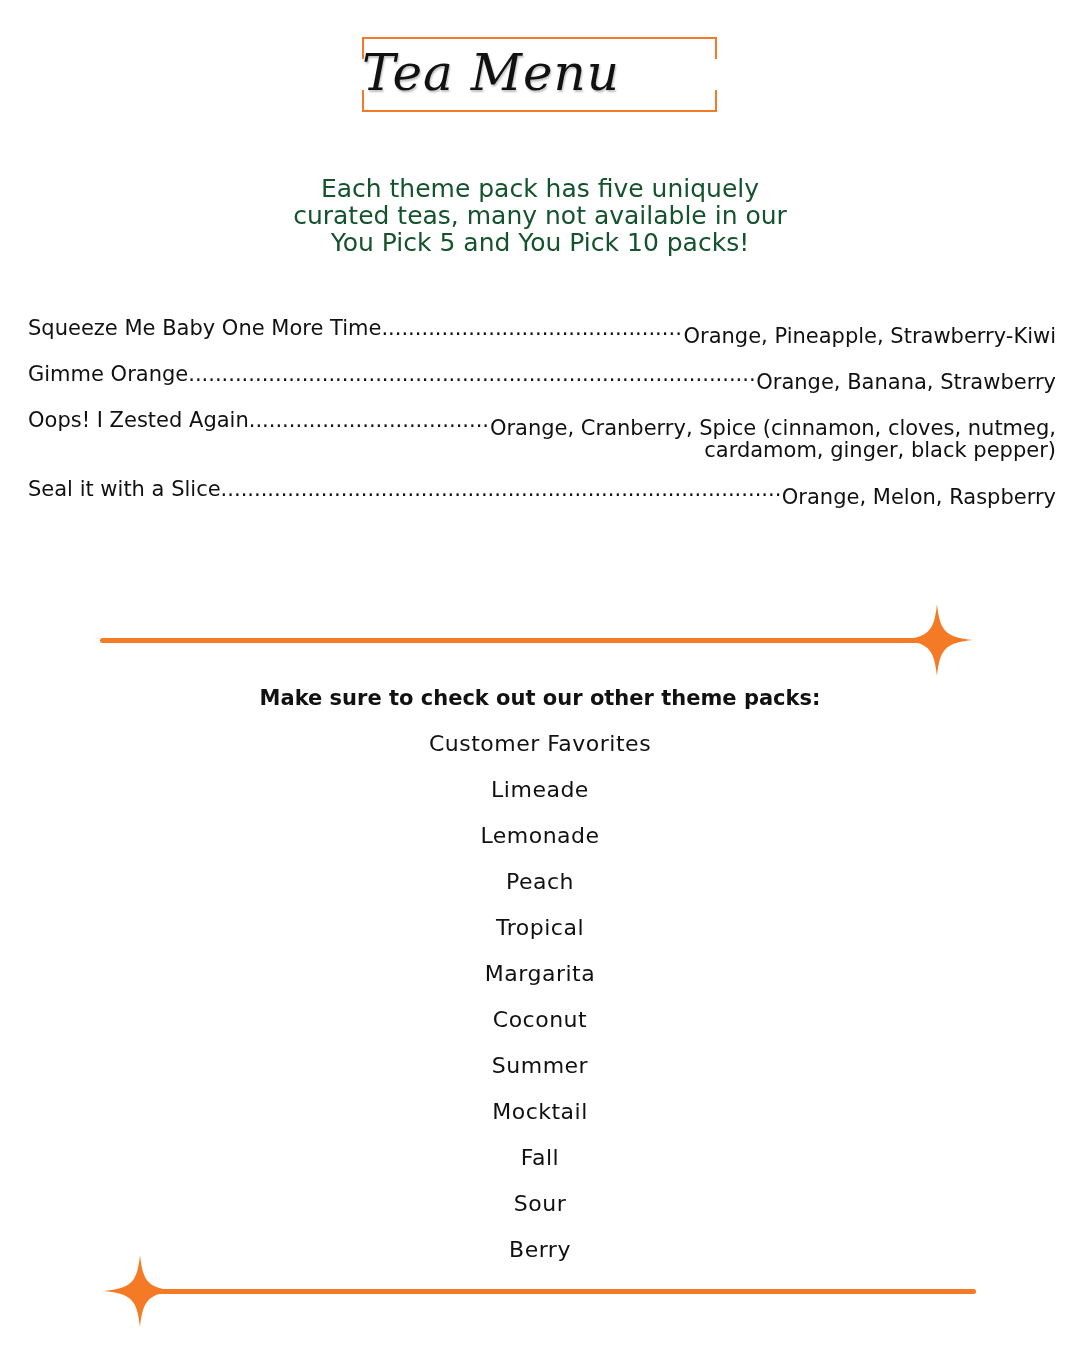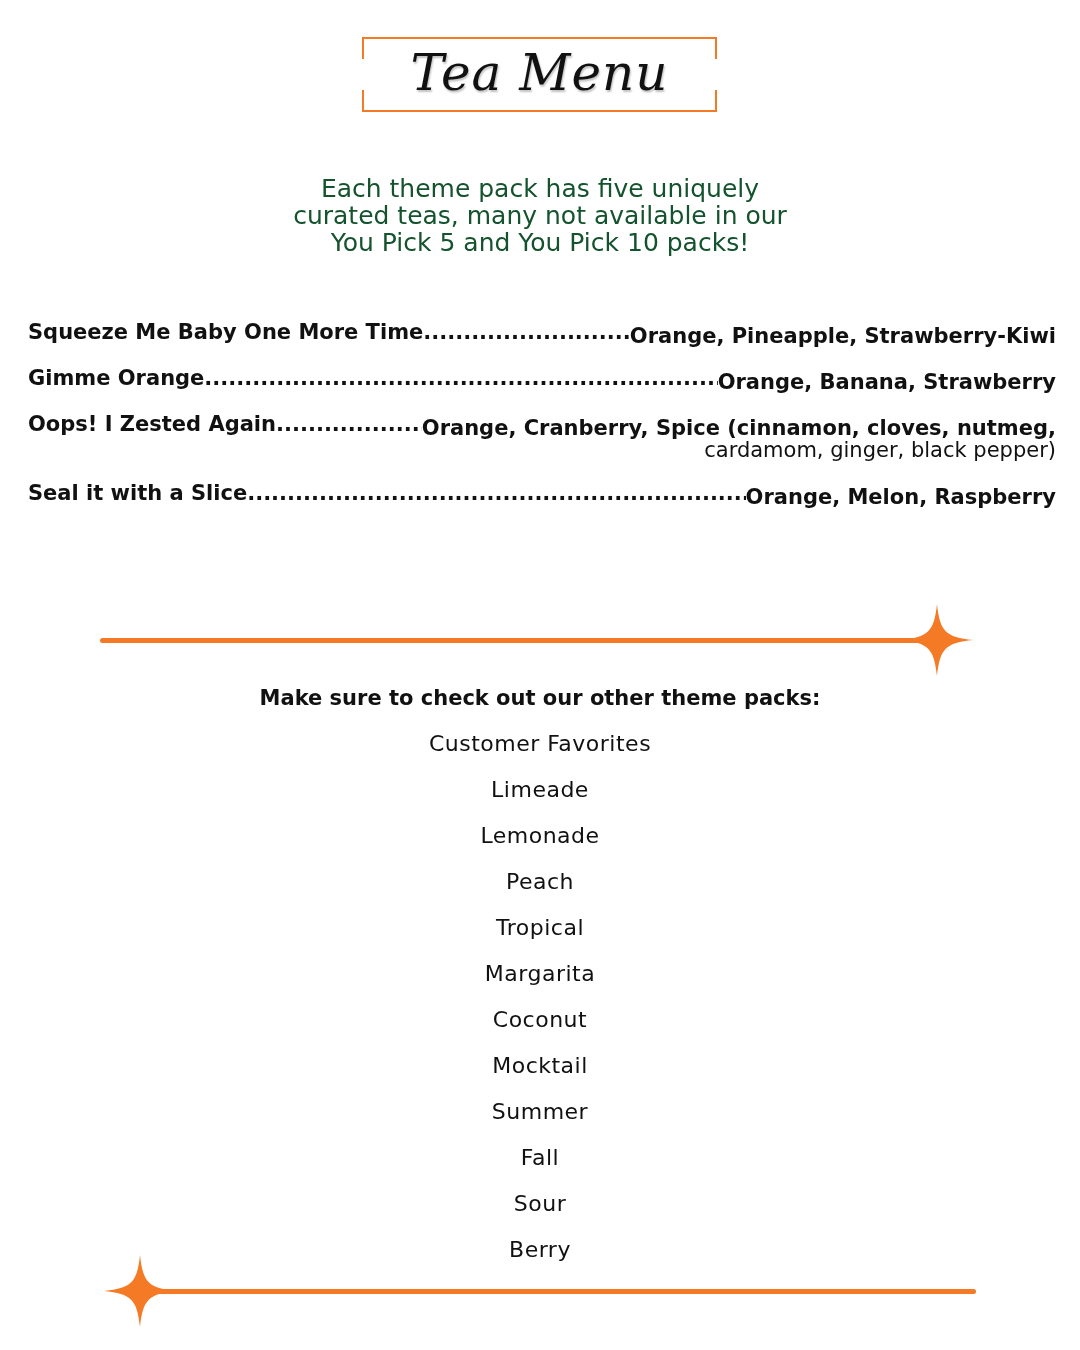--- a/index.html
+++ b/index.html
@@ -31,21 +31,21 @@
     .title-frame .bottom { left: 0; bottom: 0; width: 100%; height: 2px; }
     .title-frame .l1 { left: 0; top: 0; width: 2px; height: 22px; }
     .title-frame .l2 { left: 0; bottom: 0; width: 2px; height: 22px; }
     .title-frame .r1 { right: 0; top: 0; width: 2px; height: 22px; }
     .title-frame .r2 { right: 0; bottom: 0; width: 2px; height: 22px; }
     .title-text {
       position: absolute;
       left: 0;
       right: 0;
       top: 6px;
-      text-align: center;
+      text-align: left;
       font-family: "DejaVu Serif", serif;
       font-style: italic;
       font-size: 50px;
       line-height: 60px;
       letter-spacing: 1px;
       color: #111;
       text-shadow: 1px 2px 2px rgba(0,0,0,0.25);
     }
     
     .intro {
@@ -70,23 +70,22 @@
       position: relative;
       font-size: 21px;
       line-height: 23px;
       white-space: nowrap;
       overflow: hidden;
       height: 46px;
     }
     .menu-row.tall { height: 69px; }
     .menu-row .line {
       display: flex;
-      align-items: center;
+      align-items: flex-start;
       padding-top: 5px;
-      font-weight: bold;
     }
     .menu-row .name { flex: 0 0 auto; }
     .menu-row .dots {
       flex: 1 1 auto;
       overflow: hidden;
       letter-spacing: 0px;
       min-width: 10px;
     }
     .menu-row .flavors { flex: 0 0 auto; margin-top: 8px; }
     .menu-row .cont {
@@ -189,22 +188,22 @@
 
 <div class="other">
   <div class="other-heading">Make sure to check out our other theme packs:</div>
   <div class="pack">Customer Favorites</div>
   <div class="pack">Limeade</div>
   <div class="pack">Lemonade</div>
   <div class="pack">Peach</div>
   <div class="pack">Tropical</div>
   <div class="pack">Margarita</div>
   <div class="pack">Coconut</div>
+  <div class="pack">Summer</div>
   <div class="pack">Mocktail</div>
-  <div class="pack">Summer</div>
   <div class="pack">Fall</div>
   <div class="pack">Sour</div>
   <div class="pack">Berry</div>
 </div>
 
 <div class="divider bot-div"></div>
 <svg class="sparkle s2" viewBox="0 0 100 100">
   <path d="M50 0 C54 38 62 46 100 50 C62 54 54 62 50 100 C46 62 38 54 0 50 C38 46 46 38 50 0 Z" fill="#f47a25"></path>
 </svg>
 

